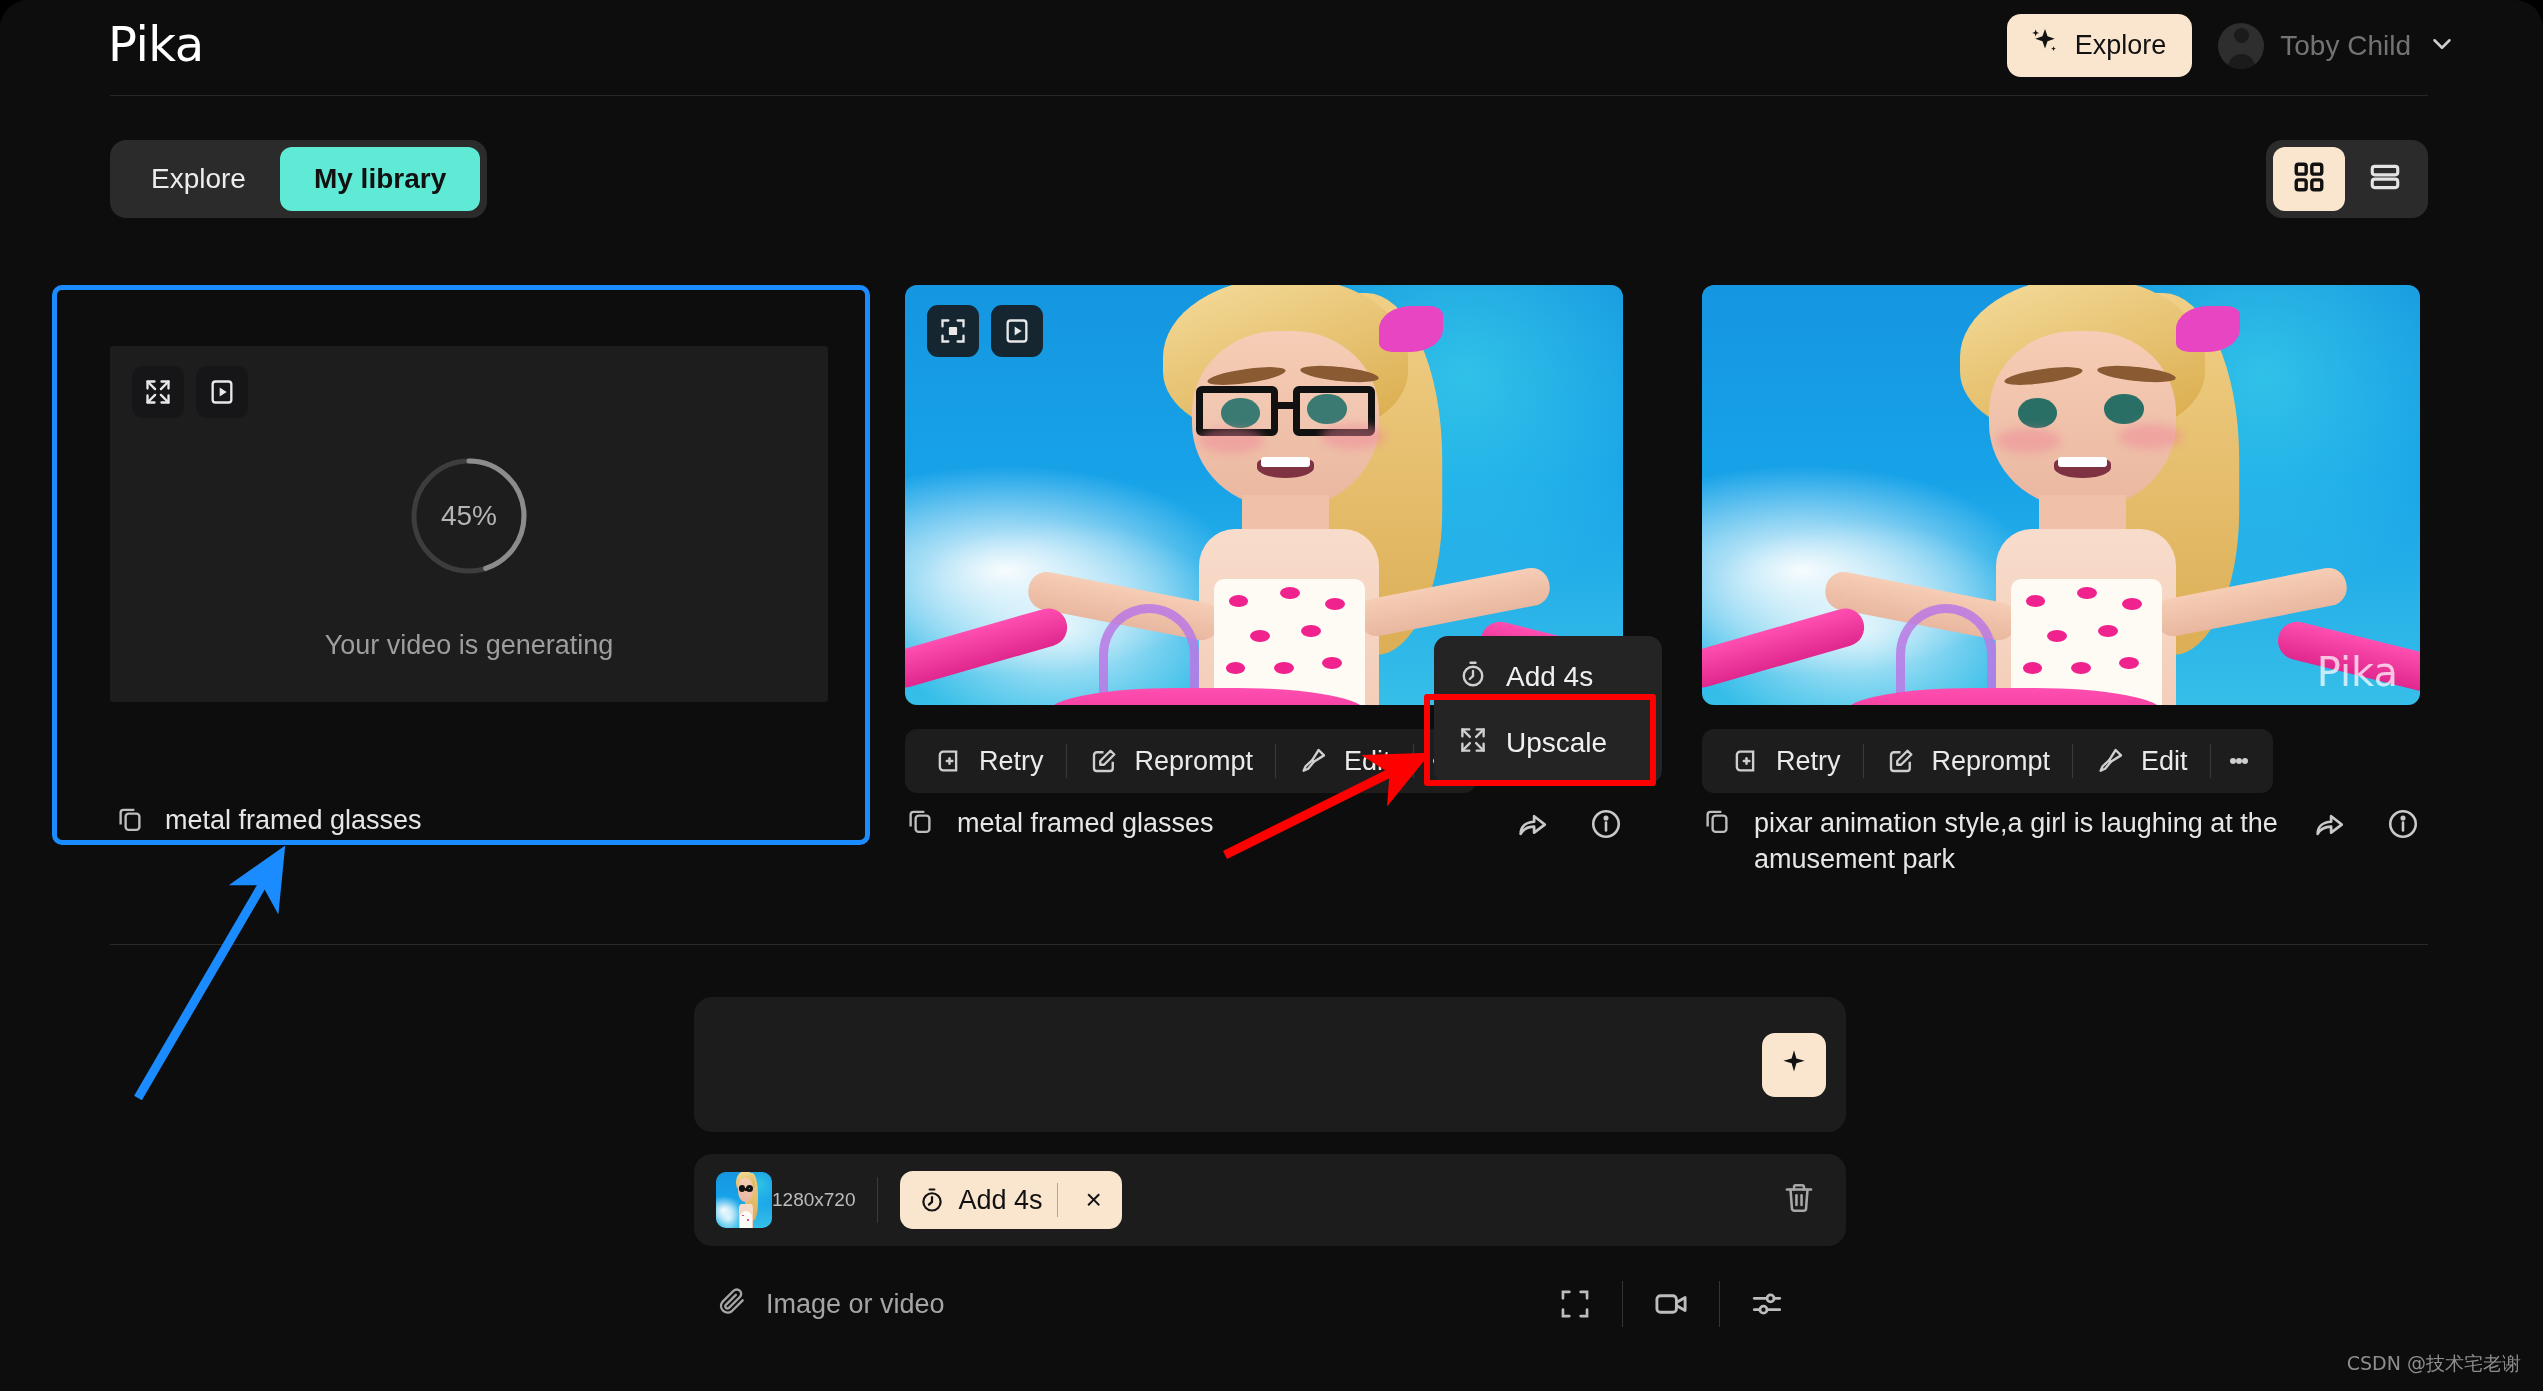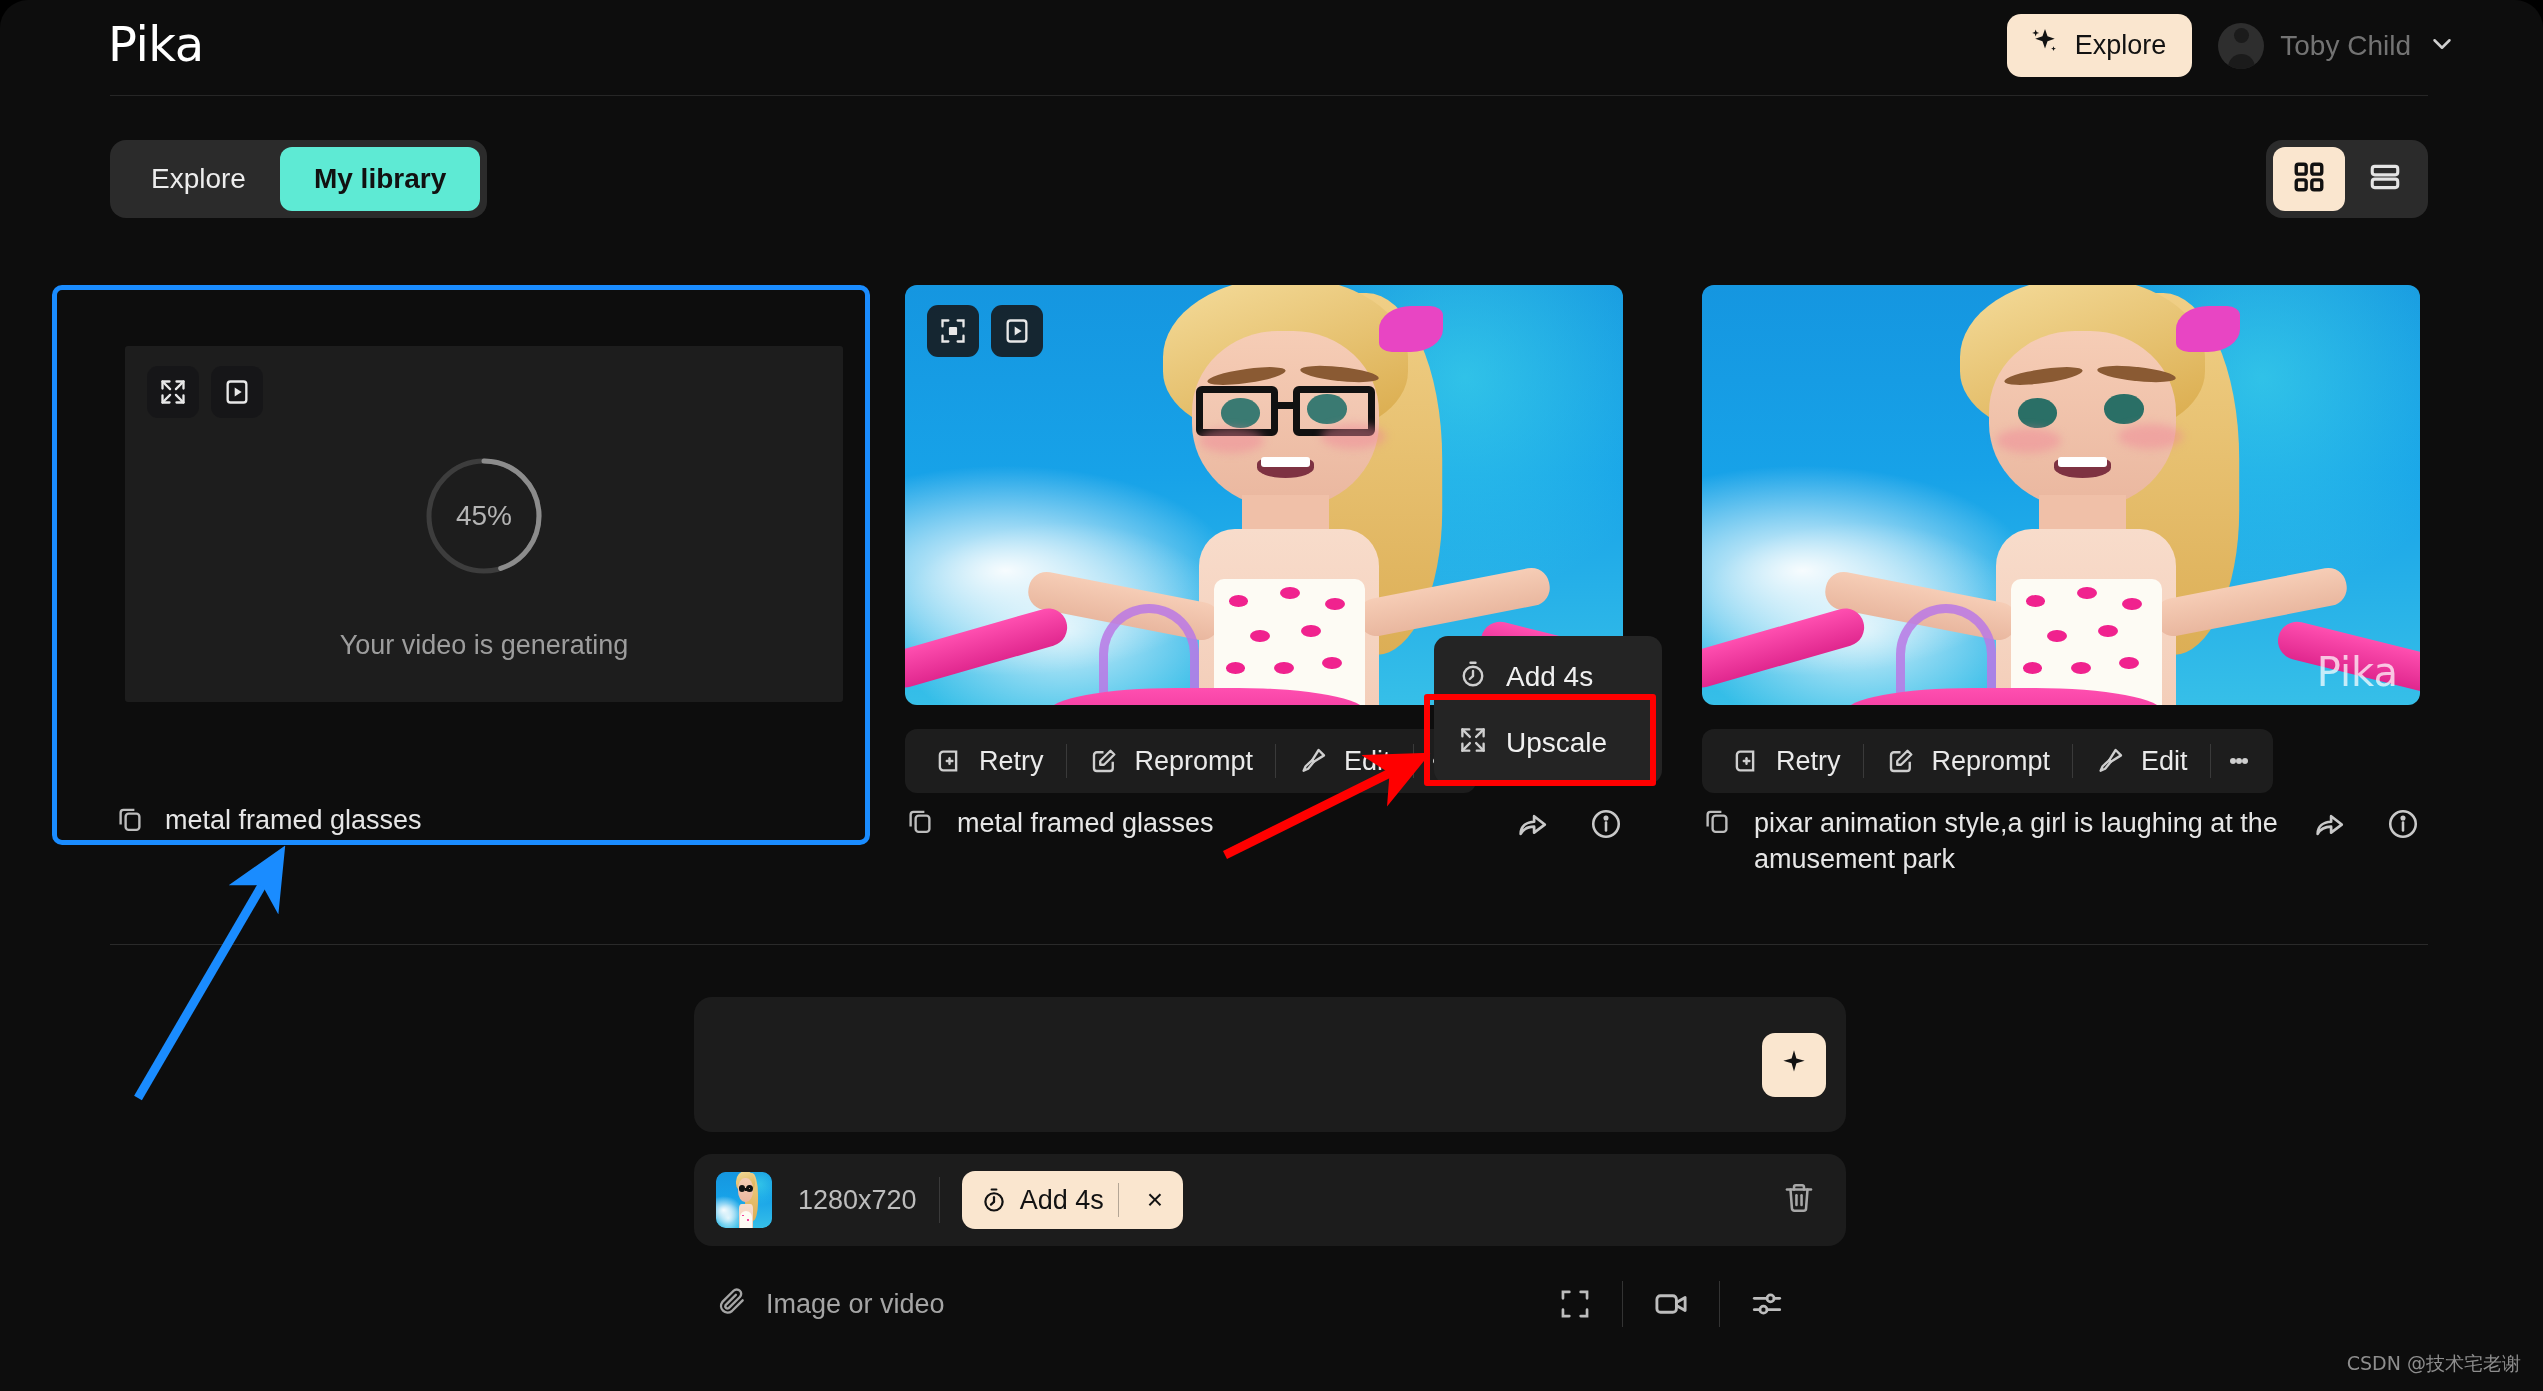--- a/index.html
+++ b/index.html
@@ -104,21 +104,21 @@
   }
 
   
   #card-generating {
     left: 52px; top: 0;
     width: 818px; height: 560px;
     border: 5px solid #1a8cff;
     border-radius: 10px;
   }
   #card-generating .inner-media {
-    position: absolute; left: 68px; top: 56px;
+    position: absolute; left: 53px; top: 56px;
     width: 718px; height: 356px;
     background: #1d1d1d; border-radius: 3px;
   }
   .progress-wrap {
     position: absolute; left: 0; right: 0; top: 108px;
     display: flex; flex-direction: column; align-items: center;
   }
   .progress-ring { position: relative; width: 124px; height: 124px; }
   .progress-text {
     position: absolute; inset: 0; display: flex; align-items: center; justify-content: center;
@@ -275,21 +275,21 @@
     background: #1c1c1c; border-radius: 18px;
     height: 92px;
     display: flex; align-items: center;
     padding: 0 30px 0 22px;
   }
   .thumb-small {
     width: 56px; height: 56px; border-radius: 10px; overflow: hidden; position: relative;
     background: linear-gradient(180deg,#1596e0,#34bde8);
     flex: 0 0 auto;
   }
-  .res-label { font-size: 27px; color: #bdbdbd; margin-left: 26px; }
+  .res-label { font-size: 19px; color: #bdbdbd; }
   .vsep { width:1px; height: 46px; background:#3a3a3a; margin: 0 22px; }
   .add4s-chip {
     display: flex; align-items: center;
     background: #fae6cf; color: #121212;
     border-radius: 13px; height: 58px; padding: 0 6px 0 18px;
     font-size: 27px; font-weight: 500; cursor: pointer;
   }
   .chip-sep { width:1px; height: 34px; background: rgba(0,0,0,0.28); margin: 0 14px; }
   .chip-x { padding: 0 14px; font-size: 28px; cursor: pointer; }
   .trash-btn { margin-left: auto; cursor: pointer; }

